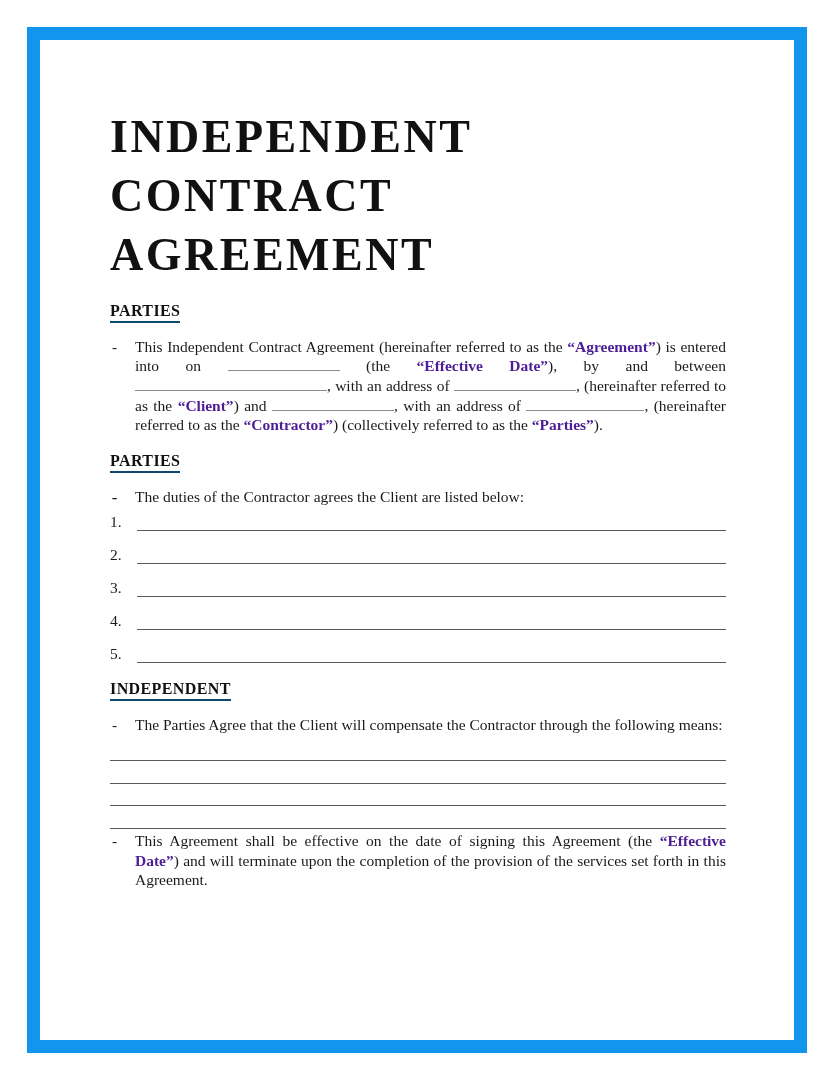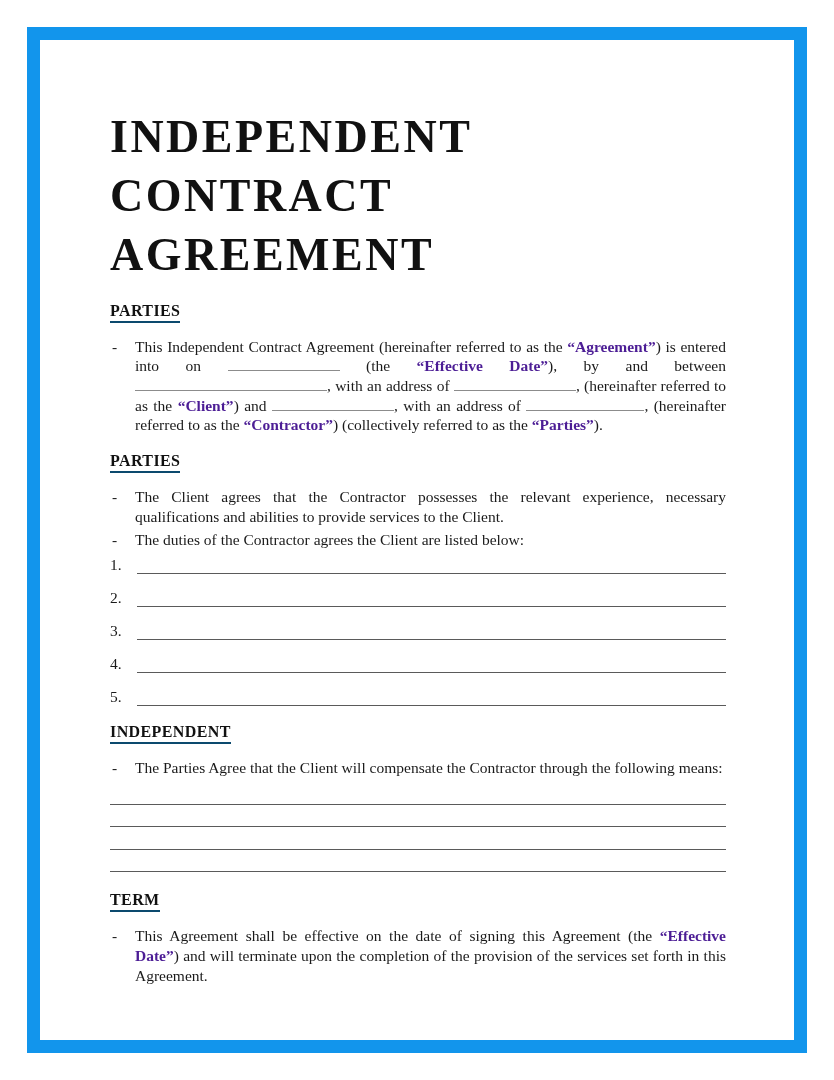--- a/index.html
+++ b/index.html
@@ -100,21 +100,21 @@
 
   <h1 class="doc-title"><span>INDEPENDENT</span><br><span>CONTRACT AGREEMENT</span></h1>
 
   <div class="section-heading"><span>PARTIES</span></div>
   <div class="bullet-item">
     <span class="dash">-</span><span>This Independent Contract Agreement (hereinafter referred to as the </span><b>“Agreement”</b><span>) is entered into on </span><span class="blank w112"></span><span> (the </span><b>“Effective Date”</b><span>), by and between </span><span class="blank w192"></span><span>, with an address of </span><span class="blank w122"></span><span>, (hereinafter referred to as the </span><b>“Client”</b><span>) and </span><span class="blank w122"></span><span>, with an address of </span><span class="blank w118"></span><span>, (hereinafter referred to as the </span><b>“Contractor”</b><span>) (collectively referred to as the </span><b>“Parties”</b><span>).</span>
   </div>
 
   <div class="section-heading"><span>PARTIES</span></div>
   <div class="bullet-item">
-    <span class="dash">-</span><span>The Client agrees that the Contractor possesses the relevant experience, necessary qualifications and abilities to provide services to the Client.</span>
+    <span class="dash">-</span>
   </div>
 
   <div class="bullet-item">
     <span class="dash">-</span><span>The duties of the Contractor agrees the Client are listed below:</span>
   </div>
   <div class="numbered-list">
     <div class="num-row">
       <span class="num-label">1.</span>
       <span class="num-line"></span>
     </div>
@@ -140,18 +140,17 @@
   <div class="bullet-item">
     <span class="dash">-</span><span>The Parties Agree that the Client will compensate the Contractor through the following means:</span>
   </div>
   <div class="comp-lines">
     <div class="comp-line"></div>
     <div class="comp-line"></div>
     <div class="comp-line"></div>
     <div class="comp-line"></div>
   </div>
 
-  <div class="section-heading"><span>TERM</span></div>
   <div class="bullet-item">
     <span class="dash">-</span><span>This Agreement shall be effective on the date of signing this Agreement (the </span><b>“Effective Date”</b><span>) and will terminate upon the completion of the provision of the services set forth in this Agreement.</span>
   </div>
 
 </div>
 
 </body></html>

